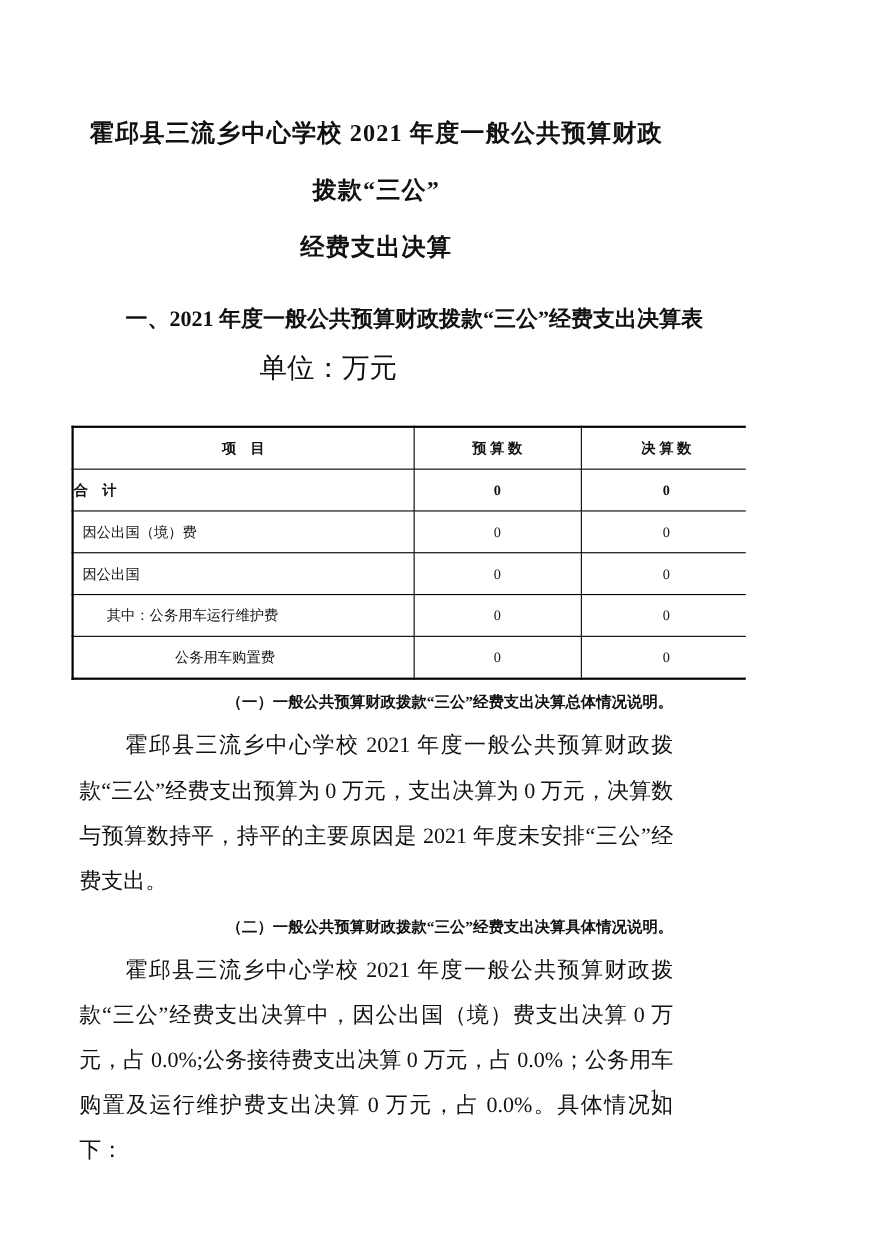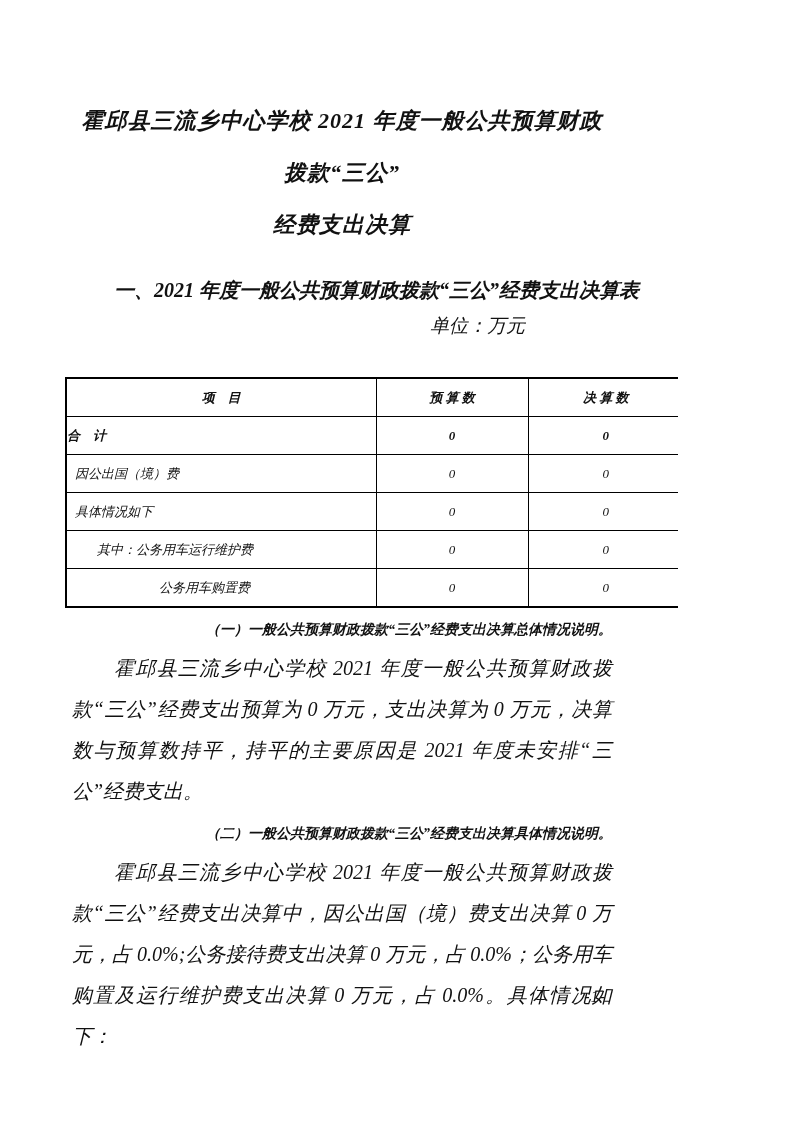--- a/index.html
+++ b/index.html
@@ -6,44 +6,43 @@
   .page {
     position: relative;
     width: 678px;
     height: 1122px;
     background: #ffffff;
     box-sizing: border-box;
     padding: 95px 66px 0 72px;
     font-family: "Liberation Serif", "DejaVu Serif", serif;
     color: #111111;
     overflow: hidden;
-    font-style: italic;
   }
   .doc-title {
     margin: 0;
     font-size: 22px;
     line-height: 52px;
     font-weight: bold;
     text-align: center;
     letter-spacing: 1px;
   }
   .sec-heading {
     font-size: 20px;
     font-weight: bold;
     line-height: 30px;
     margin: 24px 0 0 0;
     text-indent: 42px;
     white-space: nowrap;
   }
   .sec-heading.sec2 { margin-top: 6px; }
   .unit-note {
-    font-size: 19px;
+    font-size: 25px;
     line-height: 26px;
-    margin-top: 8px;
-    text-align: right;
+    margin-top: 18px;
+    text-align: center;
     padding-right: 87px;
   }
   table.exp {
     border-collapse: collapse;
     table-layout: fixed;
     width: 618px;
     margin: 38px 0 0 -7px;
     border: 2px solid #000;
   }
   table.exp col.c1 { width: 310px; }
@@ -121,21 +120,21 @@
         <td class="item">合　计</td>
         <td>0</td>
         <td>0</td>
       </tr>
       <tr>
         <td class="item">因公出国（境）费</td>
         <td>0</td>
         <td>0</td>
       </tr>
       <tr>
-        <td class="item">具体情况如下</td>
+        <td class="item">因公出国</td>
         <td>0</td>
         <td>0</td>
       </tr>
       <tr>
         <td class="item ind-1">其中：公务用车运行维护费</td>
         <td>0</td>
         <td>0</td>
       </tr>
       <tr>
         <td class="item ind-2">公务用车购置费</td>

